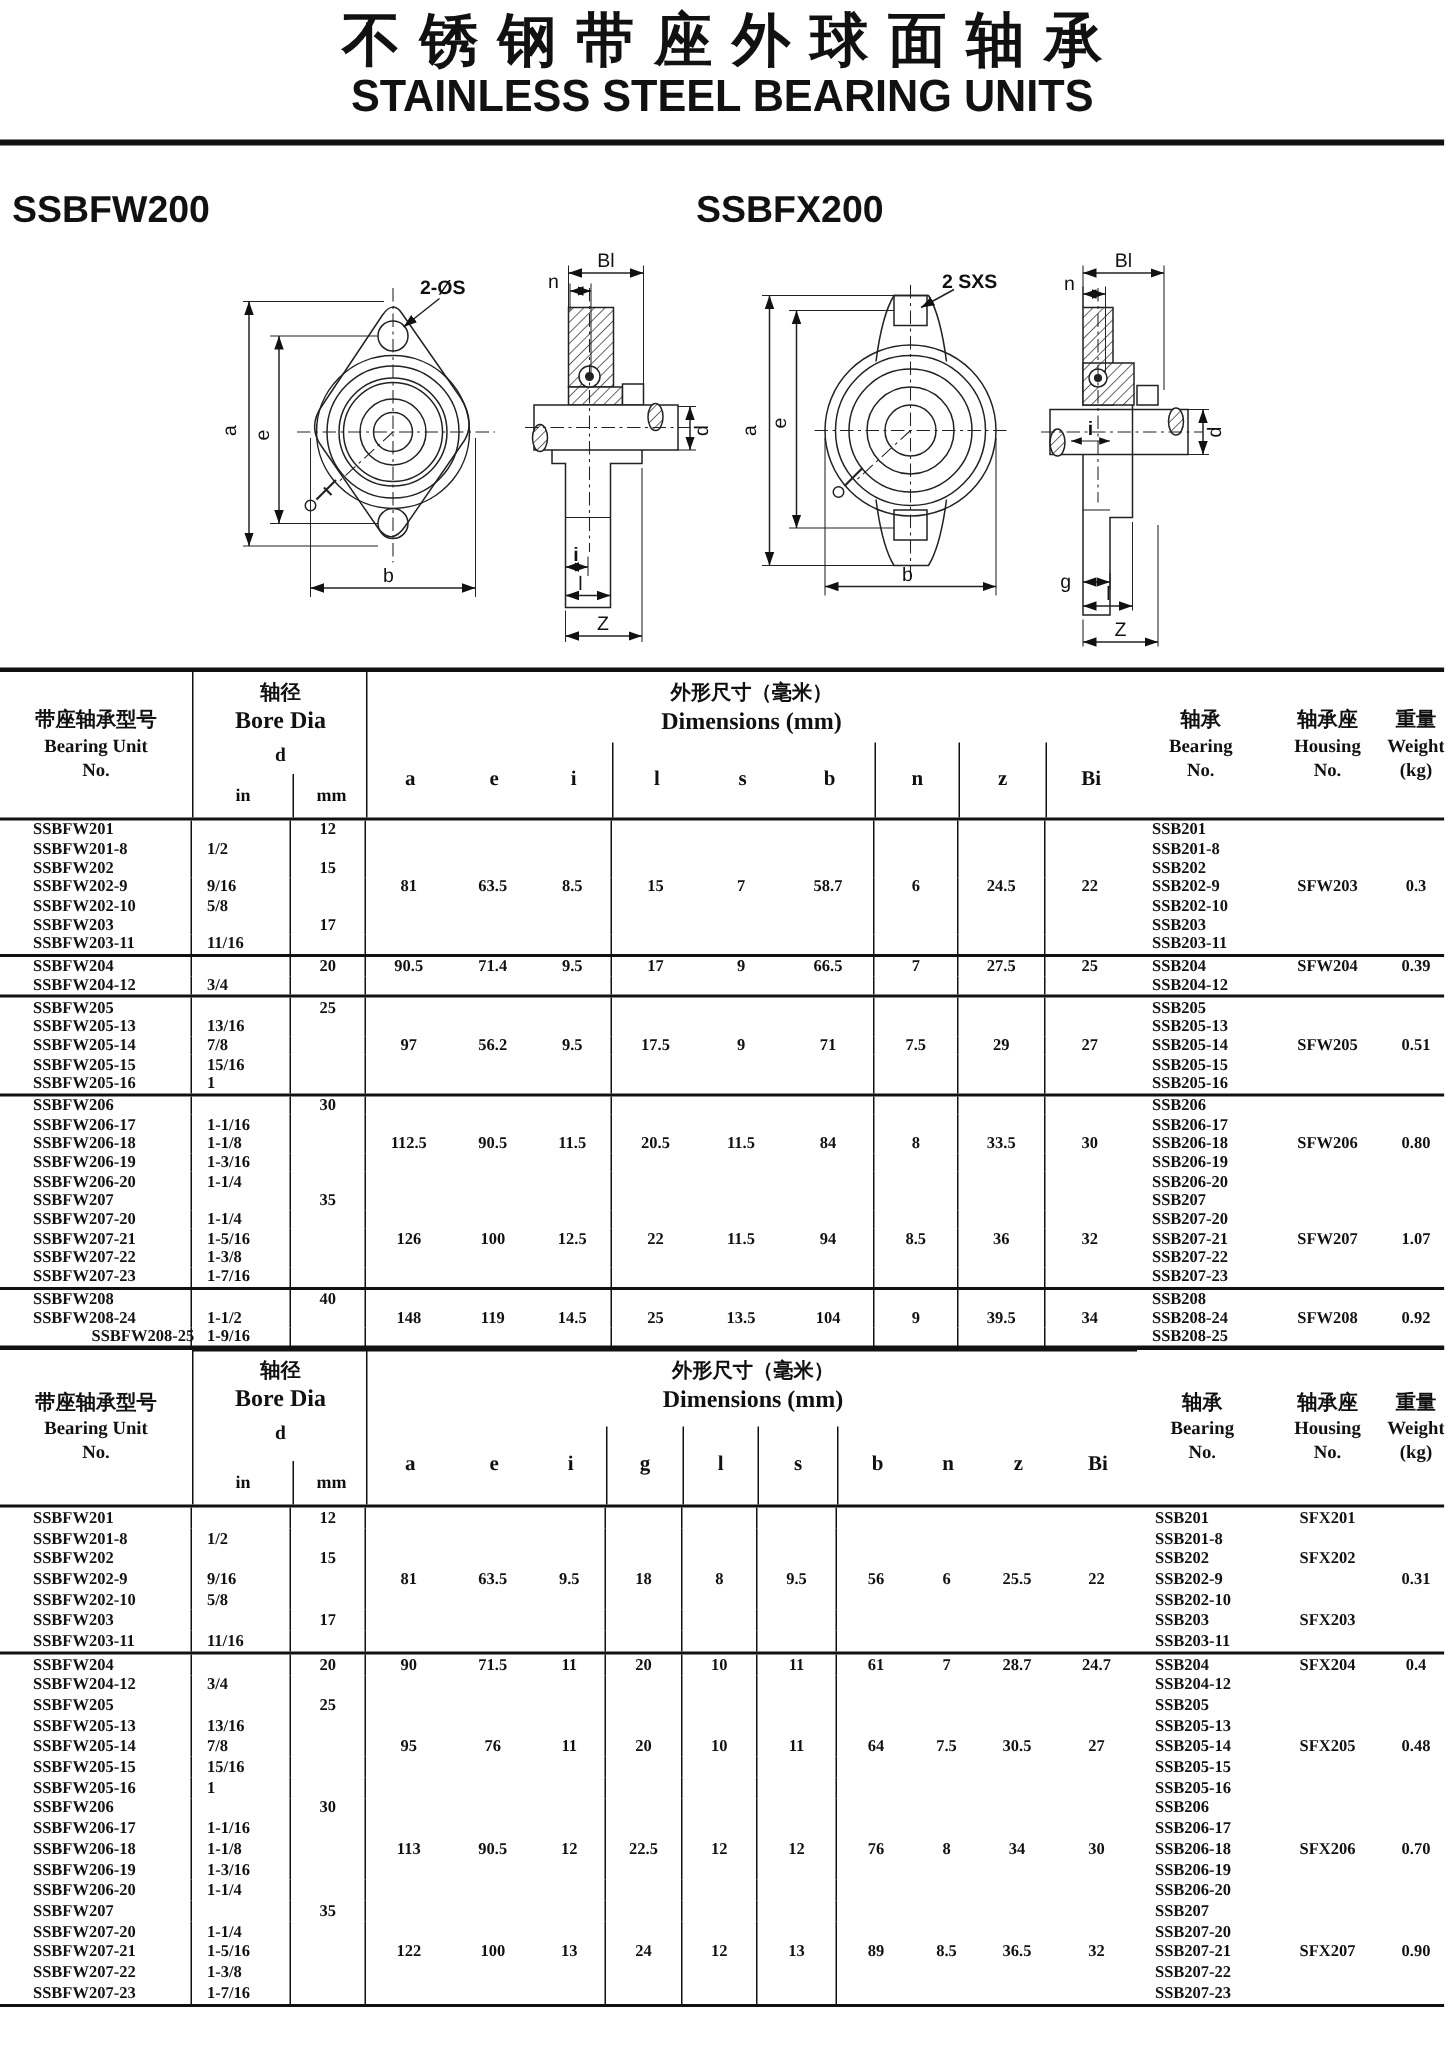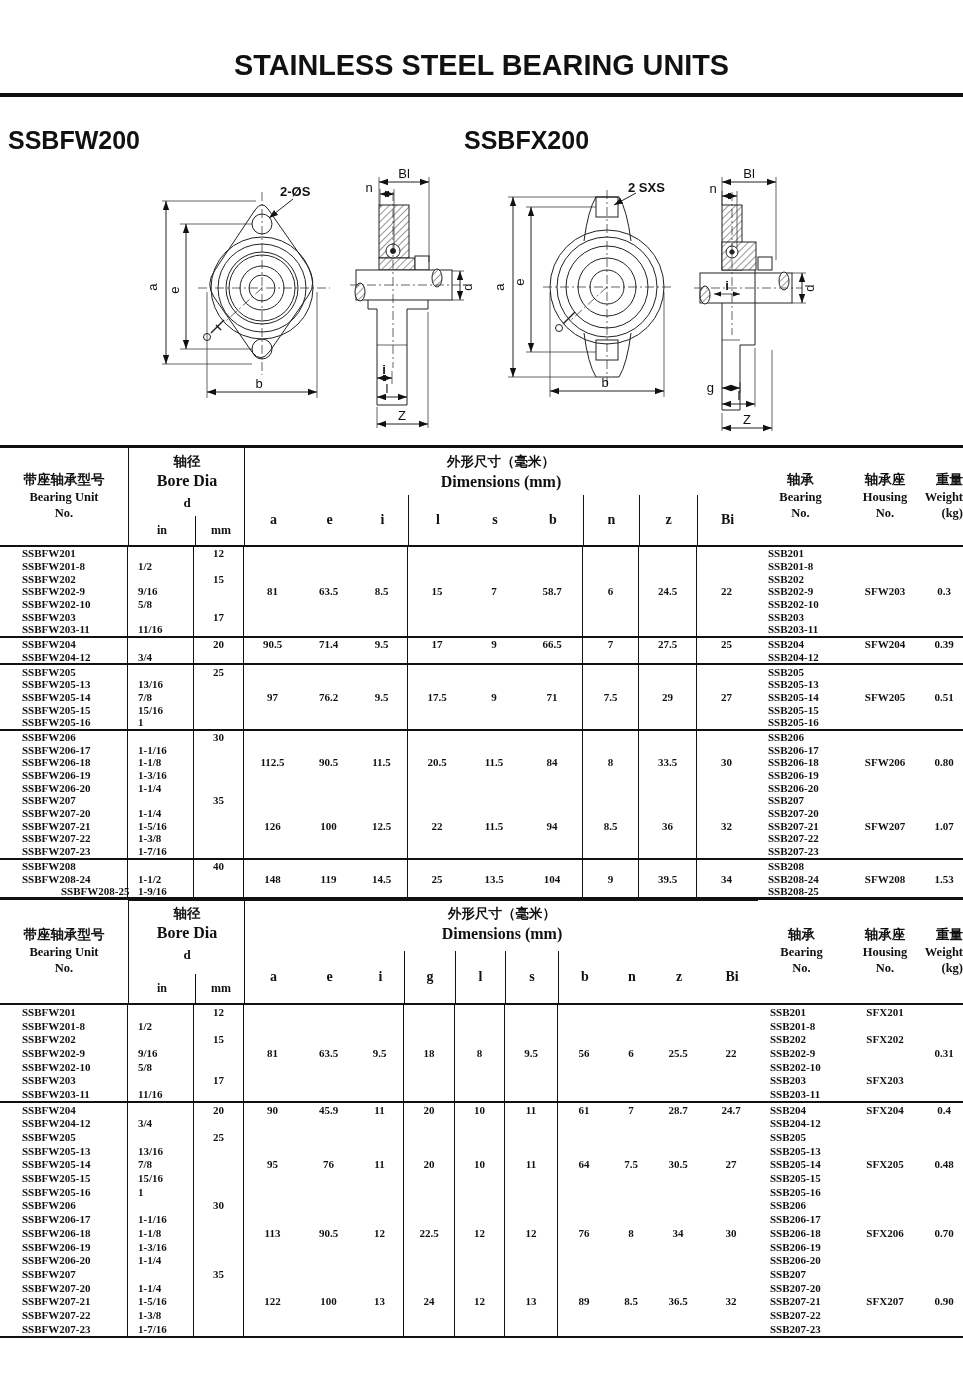--- a/index.html
+++ b/index.html
@@ -27,21 +27,21 @@
   .thead>div{position:absolute;top:0;bottom:0;}
   .hc{display:flex;flex-direction:column;align-items:center;justify-content:center;
       font-weight:bold;line-height:1.3;font-size:12.5px;text-align:center;}
   .hc .cn{font-size:13.5px;}
   .h-col1{left:0;width:128px;}
   .h-bore{left:128px;width:116px;border-left:1px solid #111;}
   .h-dims{left:244px;border-left:1px solid #111;}
   .t1h .h-dims{width:512px;} .t2h .h-dims{width:514px;}
   .t1h .h-bear{left:756px;width:89px;} .t2h .h-bear{left:758px;width:87px;}
   .h-hous{left:845px;width:80px;}
-  .h-wt{left:925px;width:38px;align-items:flex-end;}
+  .h-wt{left:925px;width:38px;}
   .h-bore-top{position:absolute;top:5px;left:0;width:100%;text-align:center;font-weight:bold;line-height:1.3;}
   .h-bore-top .cn{font-size:13.5px;}
   .h-d{position:absolute;top:47px;left:0;width:100%;text-align:center;font-weight:bold;font-size:13px;}
   .h-inmm{position:absolute;bottom:0;left:0;height:29px;display:flex;font-weight:bold;font-size:12px;}
   .h-in{width:66px;display:flex;align-items:center;justify-content:center;}
   .h-mm{width:50px;display:flex;align-items:center;justify-content:center;border-left:1px solid #111;}
   .h-dims-title{position:absolute;top:5px;left:0;width:100%;text-align:center;font-weight:bold;line-height:1.35;}
   .h-dims-title .cn{font-size:13.5px;}
   .h-letters{position:absolute;bottom:0;left:0;display:flex;}
   .t1h .h-letters{height:50px;} .t2h .h-letters{height:52px;}
@@ -50,20 +50,21 @@
 
   .tgroup{display:grid;border-bottom:2px solid #111;}
   .cell{display:flex;align-items:center;justify-content:center;
         font-size:11px;font-weight:bold;white-space:nowrap;box-sizing:border-box;}
   .bR{border-right:1px solid #111;}
 </style>
 </head>
 <body>
 
 <div class="sheet">
+  <div class="ptitle">不锈钢带座外球面轴承</div>
   <div class="psub">STAINLESS STEEL BEARING UNITS</div>
   <div class="rule"></div>
   <div class="figlab" id="fw-lab">SSBFW200</div>
   <div class="figlab" id="fx-lab">SSBFX200</div>
 
   <svg id="draw" width="963" height="288" viewBox="0 160 963 288">
     <defs>
       <pattern id="h45" patternUnits="userSpaceOnUse" width="5" height="5" patternTransform="rotate(45)">
         <rect width="5" height="5" fill="#fff"></rect>
         <line x1="0" y1="0" x2="0" y2="5" stroke="#333" stroke-width="1"></line>
@@ -458,21 +459,21 @@
           <div class="cell bR"></div>
           <div class="cell bR"></div>
           <div class="cell"></div>
           <div class="cell" style="justify-content: flex-start; padding-left: 12px;">SSB205-13</div>
           <div class="cell"></div>
           <div class="cell"></div>
           <div class="cell bR" style="justify-content: flex-start; padding-left: 22px;">SSBFW205-14</div>
           <div class="cell bR" style="justify-content: flex-start; padding-left: 10px;">7/8</div>
           <div class="cell bR"></div>
           <div class="cell">97</div>
-          <div class="cell">76.2</div>
+          <div class="cell">56.2</div>
           <div class="cell bR">9.5</div>
           <div class="cell">17.5</div>
           <div class="cell">9</div>
           <div class="cell bR">71</div>
           <div class="cell bR">7.5</div>
           <div class="cell bR">29</div>
           <div class="cell">27</div>
           <div class="cell" style="justify-content: flex-start; padding-left: 12px;">SSB205-14</div>
           <div class="cell">SFW205</div>
           <div class="cell">0.51</div>
@@ -682,21 +683,21 @@
           <div class="cell">119</div>
           <div class="cell bR">14.5</div>
           <div class="cell">25</div>
           <div class="cell">13.5</div>
           <div class="cell bR">104</div>
           <div class="cell bR">9</div>
           <div class="cell bR">39.5</div>
           <div class="cell">34</div>
           <div class="cell" style="justify-content: flex-start; padding-left: 12px;">SSB208-24</div>
           <div class="cell">SFW208</div>
-          <div class="cell">1.53</div>
+          <div class="cell">0.92</div>
           <div class="cell bR" style="justify-content: flex-start; padding-left: 22px; margin-left: 39px;">SSBFW208-25</div>
           <div class="cell bR" style="justify-content: flex-start; padding-left: 10px;">1-9/16</div>
           <div class="cell bR"></div>
           <div class="cell"></div>
           <div class="cell"></div>
           <div class="cell bR"></div>
           <div class="cell"></div>
           <div class="cell"></div>
           <div class="cell bR"></div>
           <div class="cell bR"></div>
@@ -875,21 +876,21 @@
           <div class="cell"></div>
           <div class="cell" style="justify-content: flex-start; padding-left: 12px;">SSB203-11</div>
           <div class="cell"></div>
           <div class="cell"></div>
         </div>
         <div class="tgroup" style="display: grid; grid-template-columns: 128px 66px 50px 57px 55px 48px 51px 50px 53px 52px 42px 52px 54px 87px 80px 38px; grid-auto-rows: 13.7px;">
           <div class="cell bR" style="justify-content: flex-start; padding-left: 22px;">SSBFW204</div>
           <div class="cell bR" style="justify-content: flex-start; padding-left: 10px;"></div>
           <div class="cell bR">20</div>
           <div class="cell">90</div>
-          <div class="cell">45.9</div>
+          <div class="cell">71.5</div>
           <div class="cell bR">11</div>
           <div class="cell bR">20</div>
           <div class="cell bR">10</div>
           <div class="cell bR">11</div>
           <div class="cell">61</div>
           <div class="cell">7</div>
           <div class="cell">28.7</div>
           <div class="cell">24.7</div>
           <div class="cell" style="justify-content: flex-start; padding-left: 12px;">SSB204</div>
           <div class="cell">SFX204</div>

